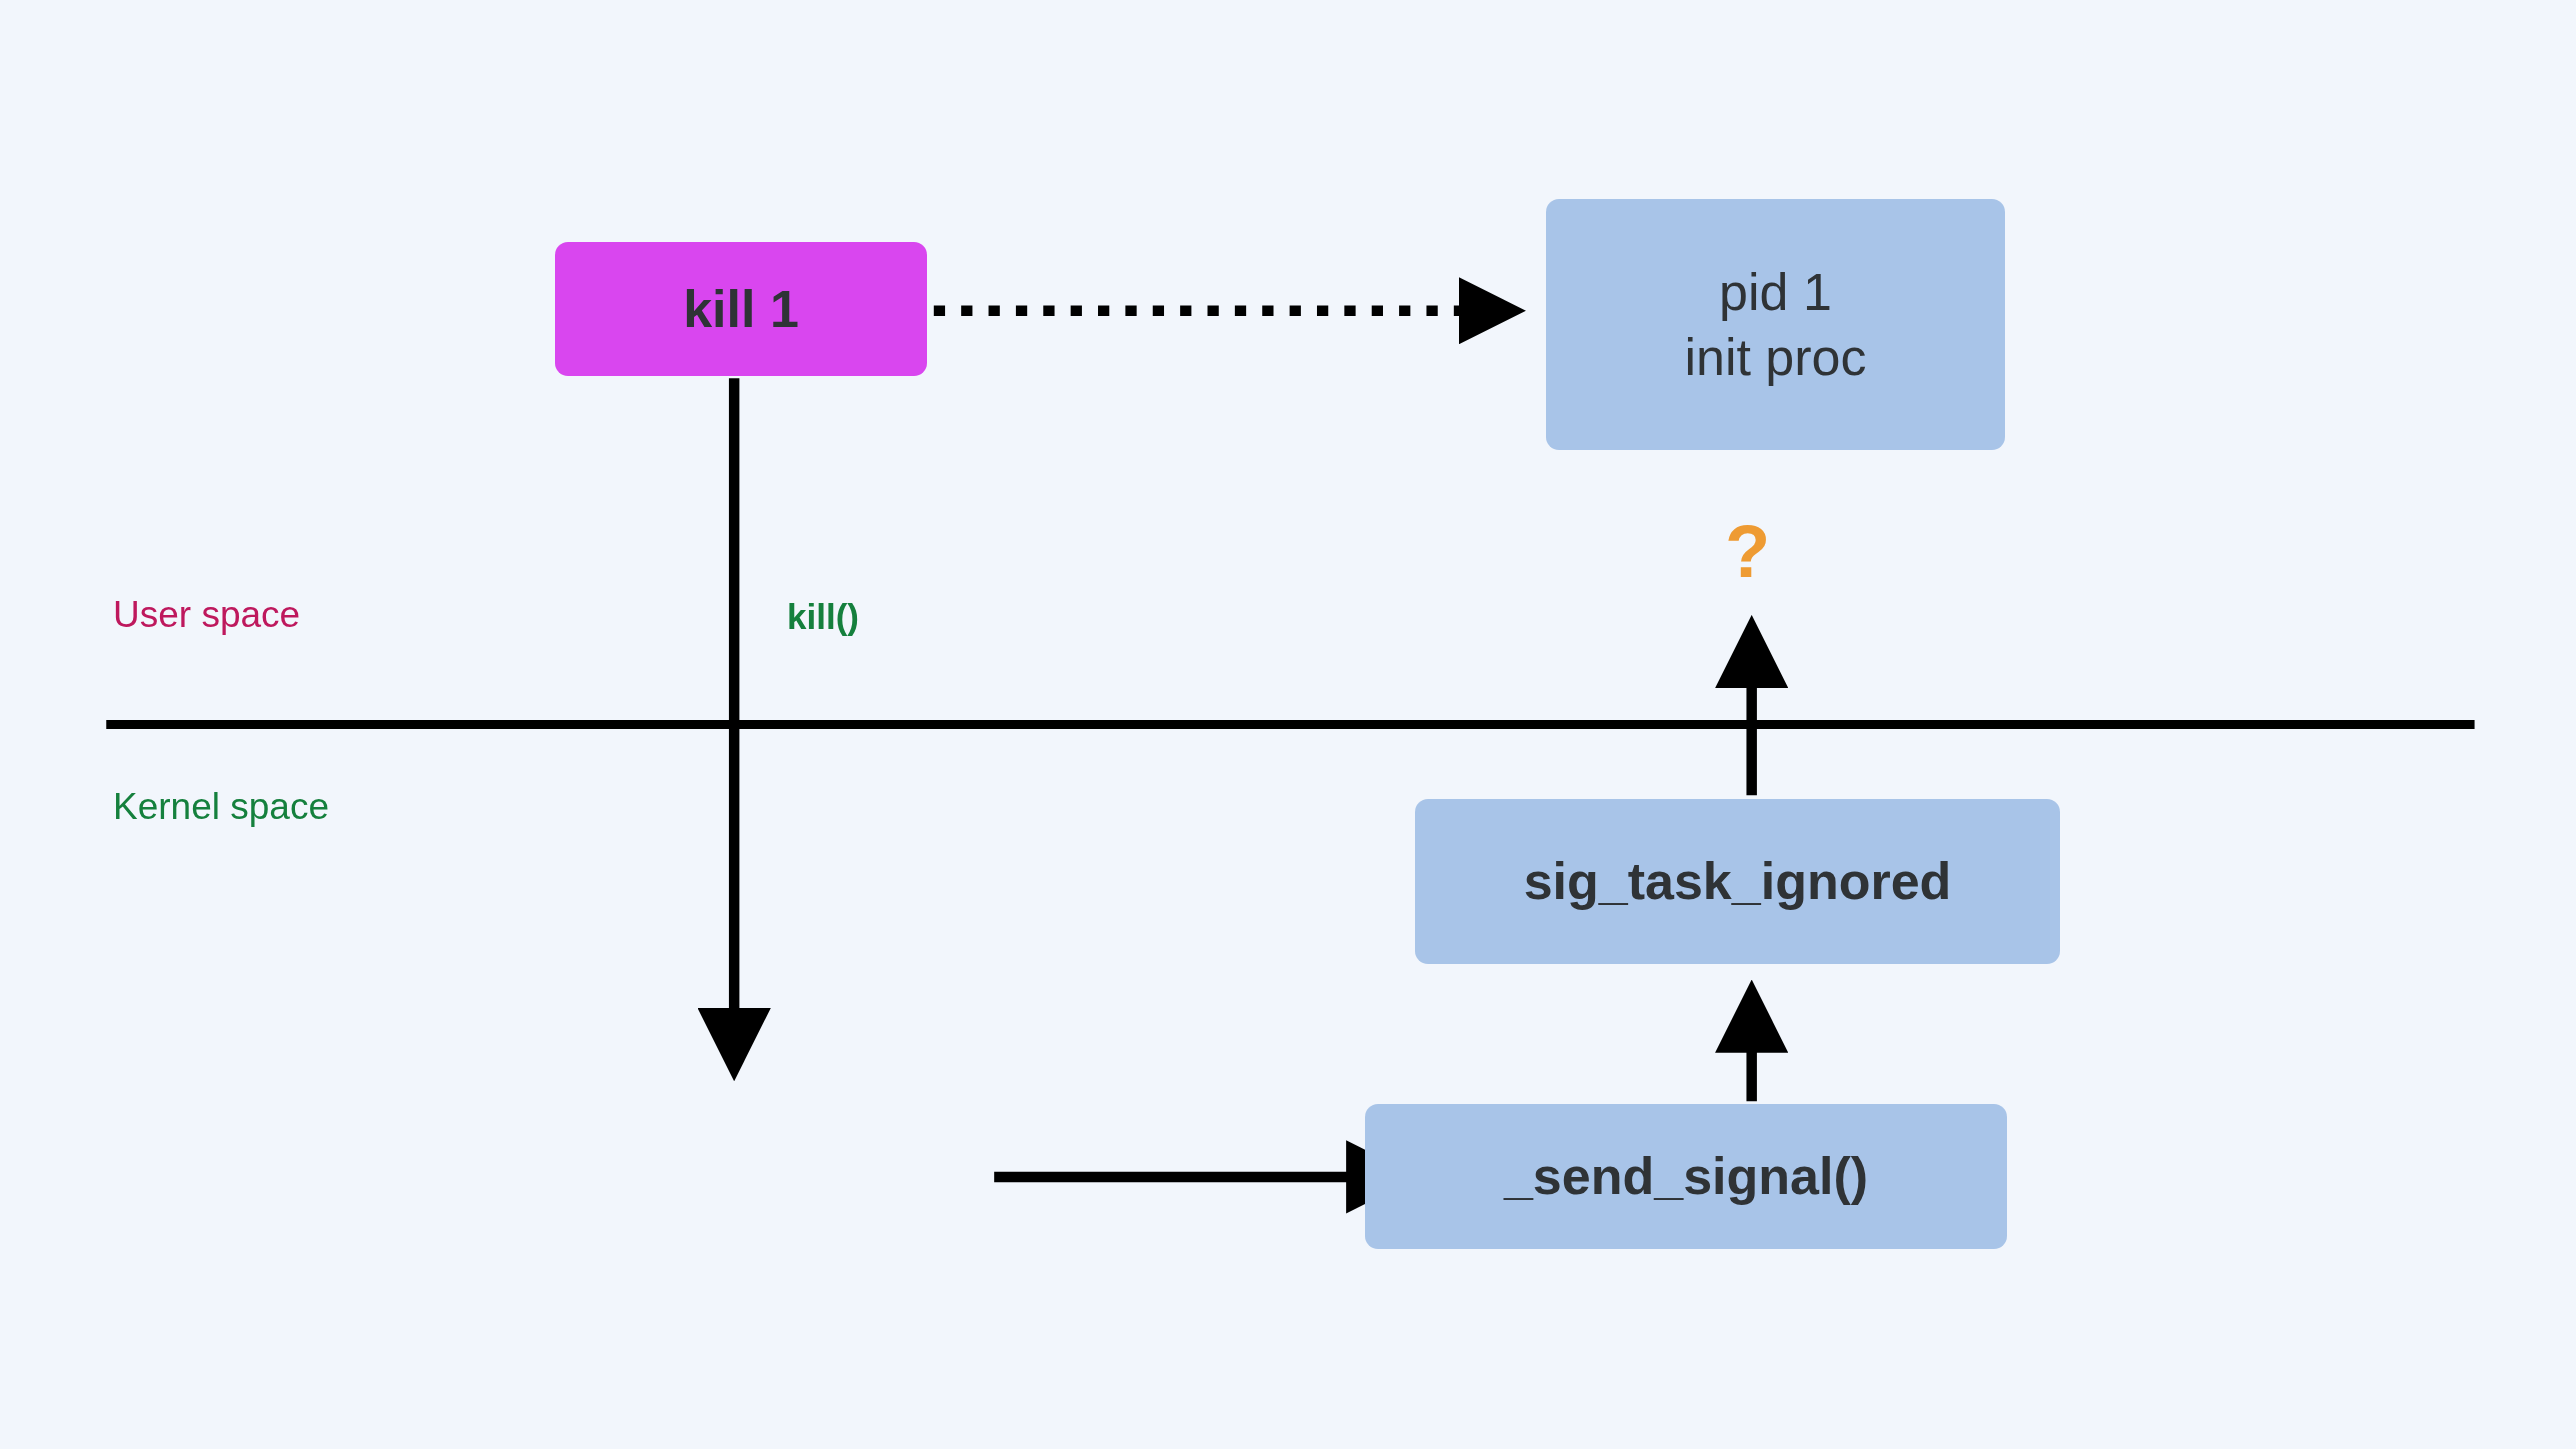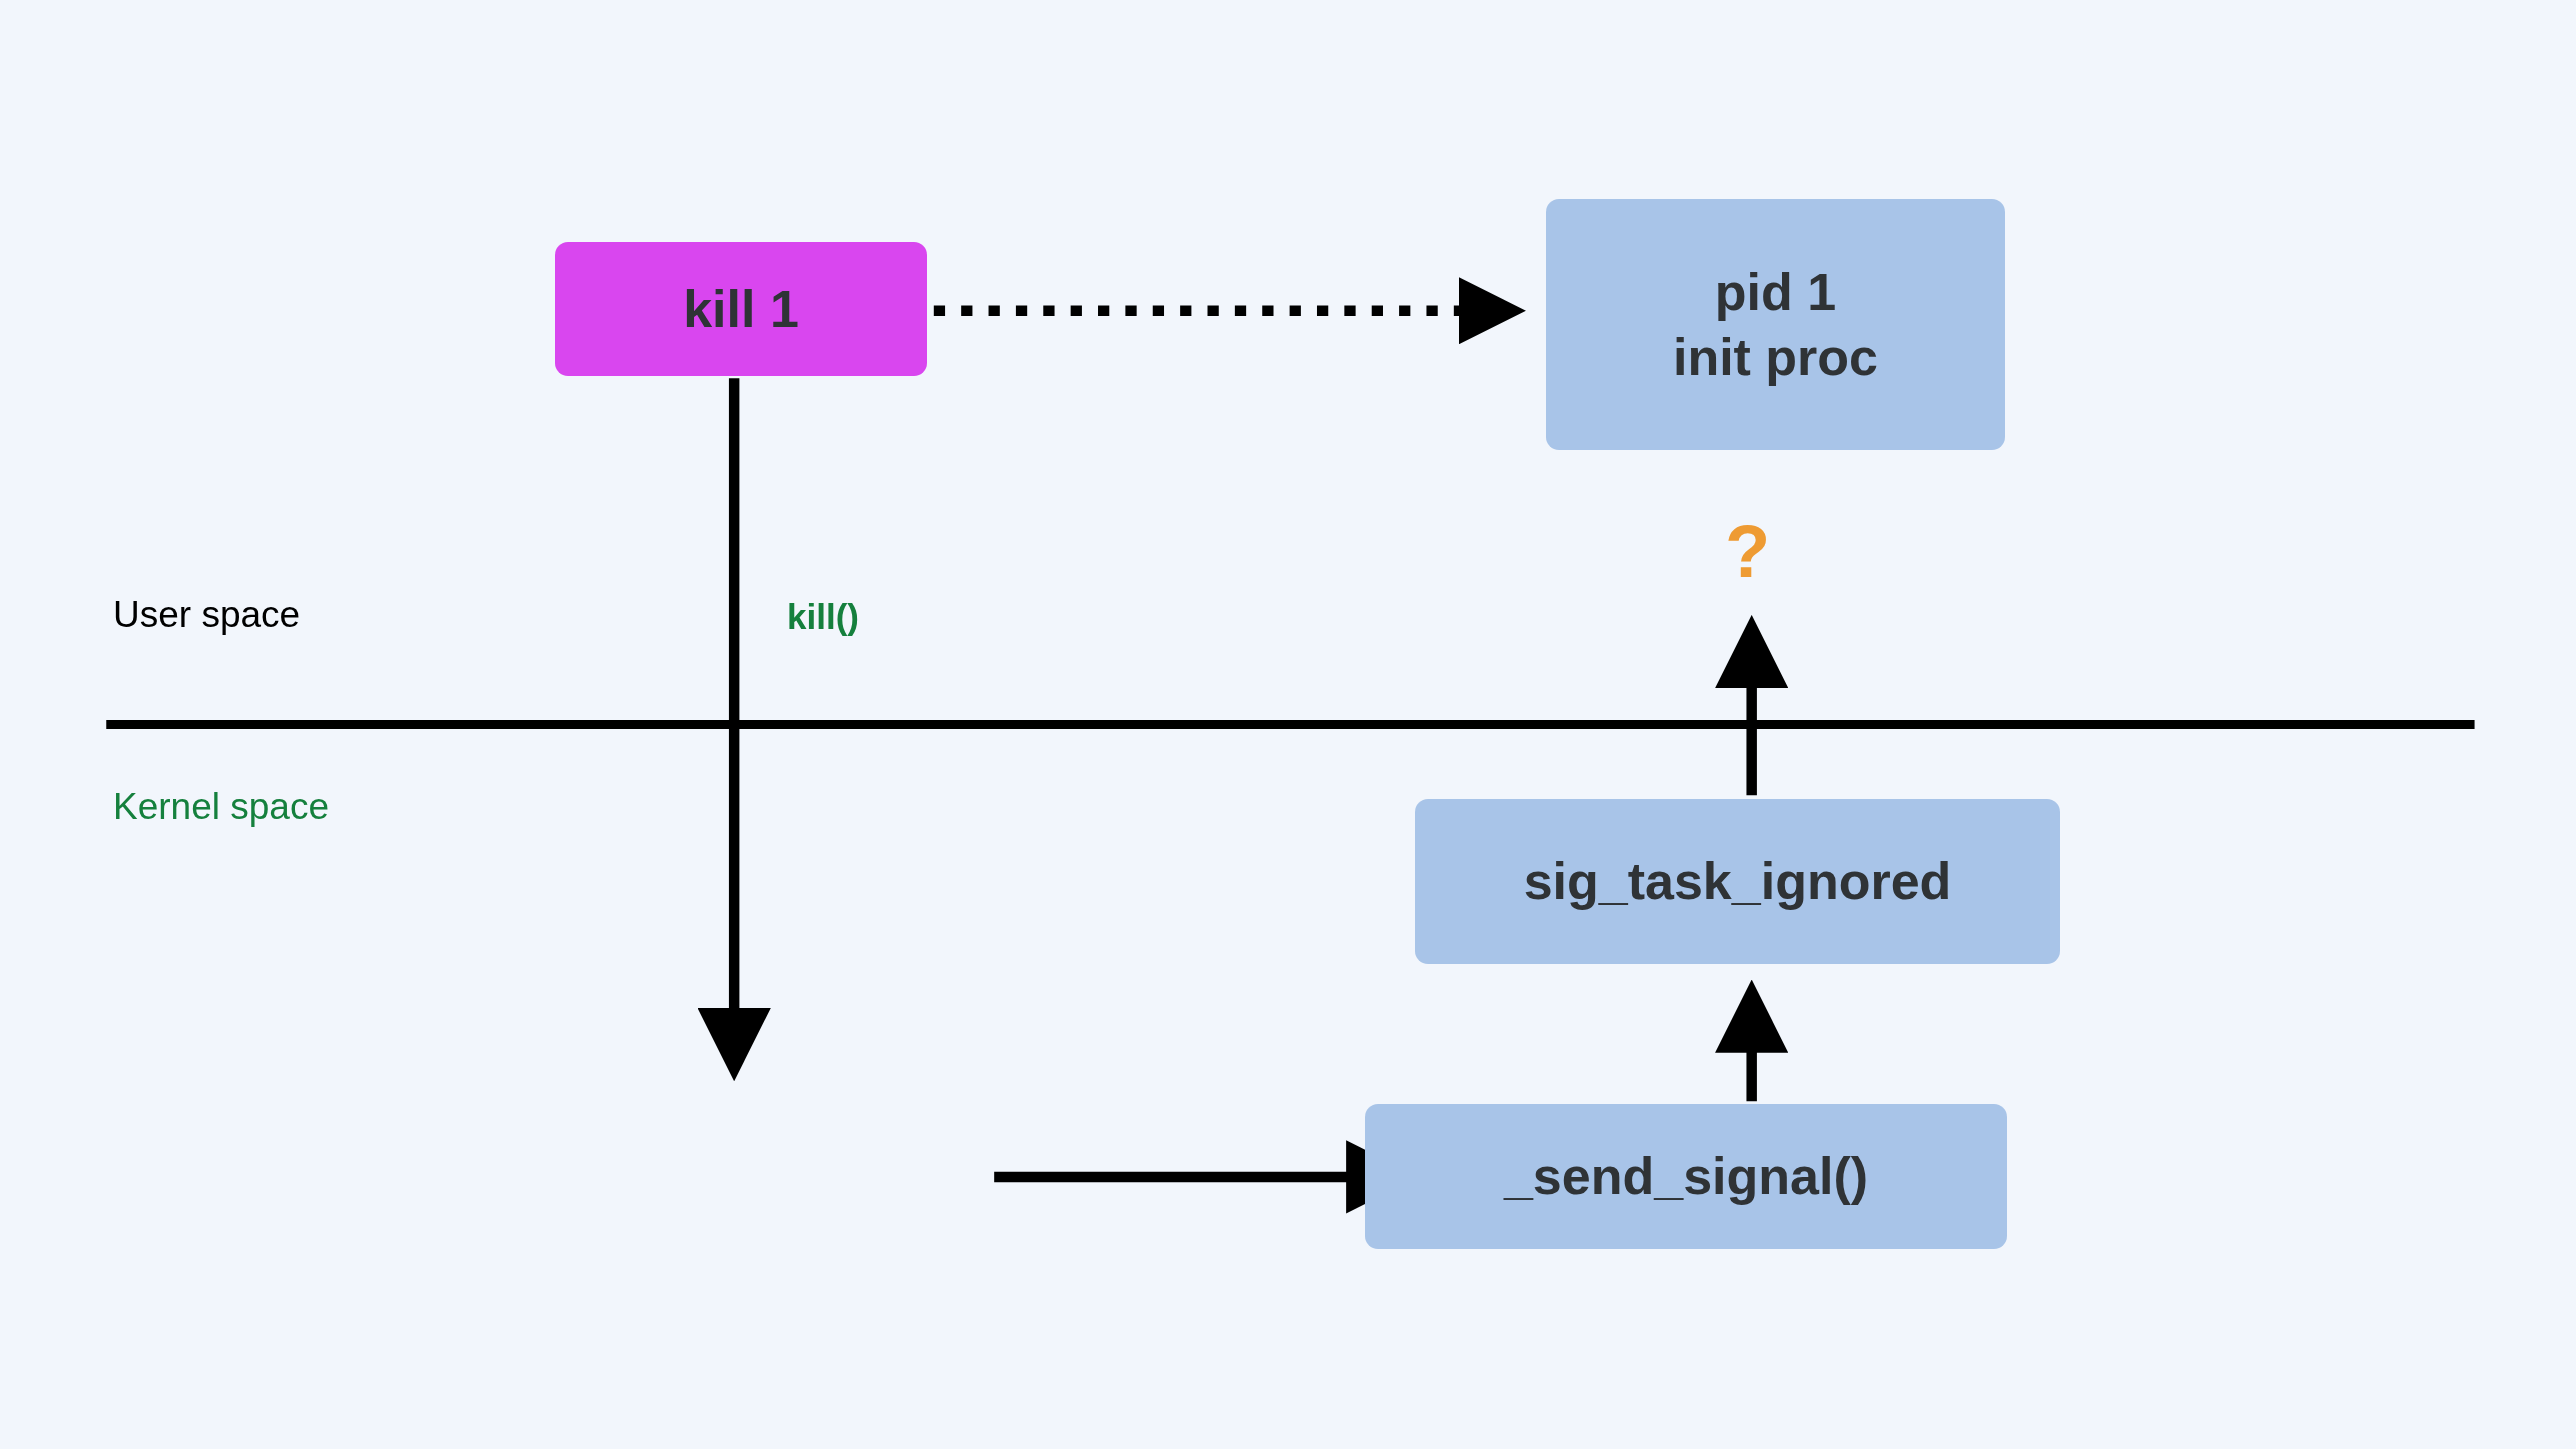--- a/index.html
+++ b/index.html
@@ -25,21 +25,21 @@
     border-radius: 13px;
     display: flex;
     align-items: center;
     justify-content: center;
     color: #2F3336;
     text-align: center;
     line-height: 1.25;
     box-sizing: border-box;
   }
   .node.bold { font-weight: bold; }
-  .node.regular { font-weight: bold; }
+  .node.regular { font-weight: normal; }
 
   .lbl {
     position: absolute;
     color: #2F3336;
     white-space: nowrap;
   }
   .lbl.space-label {
     font-size: 37px;
     font-weight: normal;
   }
@@ -110,21 +110,21 @@
       <div>pid 1</div>
       <div>init proc</div>
     </div>
   </div>
 
   <div class="node bold" id="n-sigtask" style="background: rgb(168, 196, 232); color: rgb(47, 51, 54);">sig_task_ignored</div>
 
 
   <div class="node bold" id="n-sendsignal" style="background: rgb(168, 196, 232); color: rgb(47, 51, 54);">_send_signal()</div>
 
-  <div class="lbl space-label" id="lb-user" style="color: #000000;">User space</div>
+  <div class="lbl space-label" id="lb-user" style="color: #be185d;">User space</div>
 
   <div class="lbl space-label" id="lb-kernel" style="color: #15803d;">Kernel space</div>
 
   <div class="lbl edge-label" id="lb-kill" style="color: #15803d;">kill()</div>
 
   <div class="qmark" id="lb-q" style="color: rgb(238, 155, 51);">?</div>
 
 </div>
 
 

